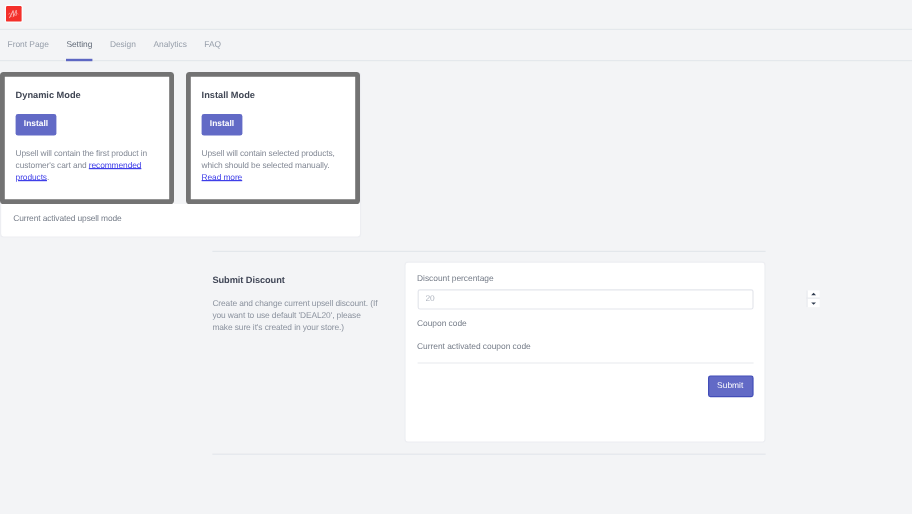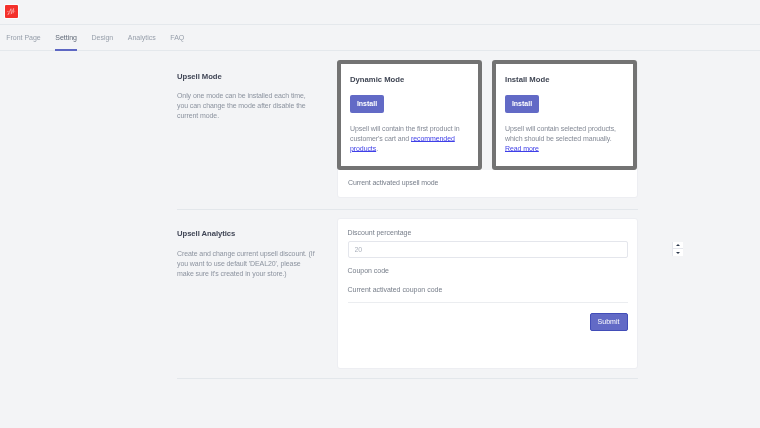--- a/index.html
+++ b/index.html
@@ -112,26 +112,20 @@
       <span>Analytics</span>
     </div>
   <div class="navitem">
       <span>FAQ</span>
     </div>
 </div>
 
 <div class="wrap">
 
   <div class="section" style="padding-top:9px">
-    <div class="sec-left">
-      <div class="sec-l-inner" style="padding-top:11.5px">
-        <div class="sec-title">Upsell Mode</div>
-        <div class="sec-desc">Only one mode can be installed each time, you can change the mode after disable the current mode.</div>
-      </div>
-    </div>
     <div class="sec-right">
      <div class="mpanel">
       <div class="mgap"></div>
       <div class="modes">
         <div class="modecard">
           <div class="mc-title">Dynamic Mode</div>
           <button class="btn">Install</button>
           <div class="mc-desc"><span>Upsell will contain the first product in customer's cart and </span><a href="#">recommended products</a><span>.</span></div>
         </div>
         <div class="modecard">
@@ -143,21 +137,21 @@
       <div class="footstrip">Current activated upsell mode</div>
      </div>
     </div>
   </div>
 
   <div class="divider" style="margin-top:10.6px"></div>
 
   <div class="section" style="padding-top:8.4px">
     <div class="sec-left">
       <div class="sec-l-inner" style="padding-top:11.5px">
-        <div class="sec-title">Upsell Analytics</div>
+        <div class="sec-title">Submit Discount</div>
         <div class="sec-desc">Create and change current upsell discount. (If you want to use default 'DEAL20', please make sure it's created in your store.)</div>
       </div>
     </div>
     <div class="sec-right">
       <div class="dpanel">
         <div class="fld-label">Discount percentage</div>
         <div class="spin">
           <input class="inp" type="text" placeholder="20" style="">
           <div class="spinbtns">
             <div class="spinb">

